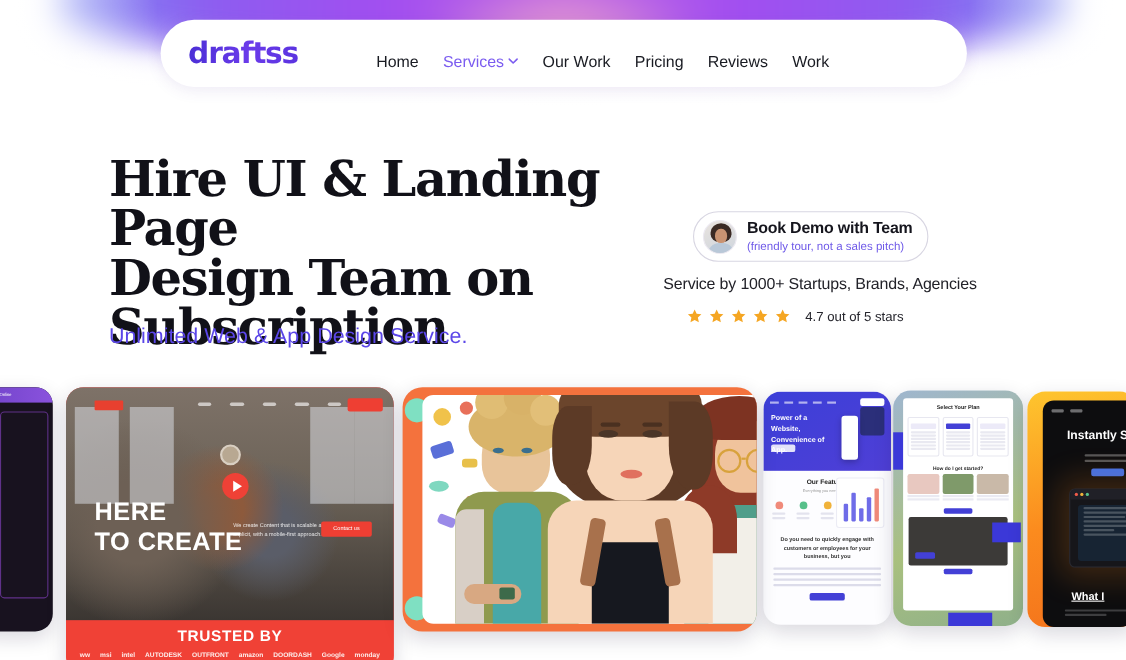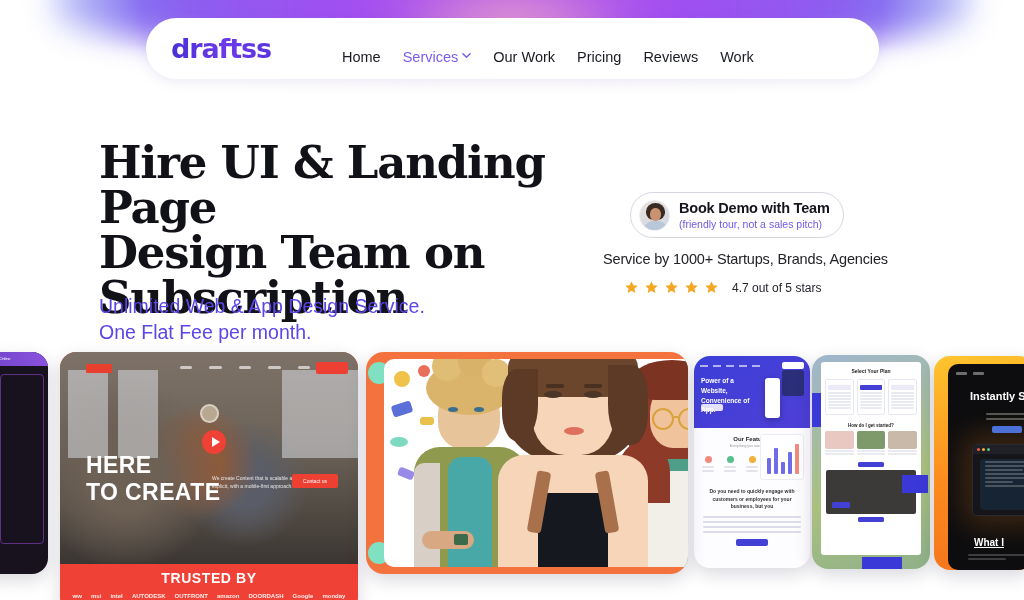--- a/index.html
+++ b/index.html
@@ -233,21 +233,20 @@
   </div>
 </div>
 
 <div class="hero-head">
   <div>Hire UI &amp; Landing Page</div>
   <div>Design Team on</div>
   <div>Subscription</div>
 </div>
 <div class="hero-sub">
   <div>Unlimited Web &amp; App Design Service.</div>
-  <div>One Flat Fee per month.</div>
 </div>
 
 <div class="demo-pill">
   <div class="avatar">
     <div class="body"></div>
     <div class="hair"></div>
     <div class="face"></div>
   </div>
   <div class="demo-txt">
     <div class="demo-title">Book Demo with Team</div>

